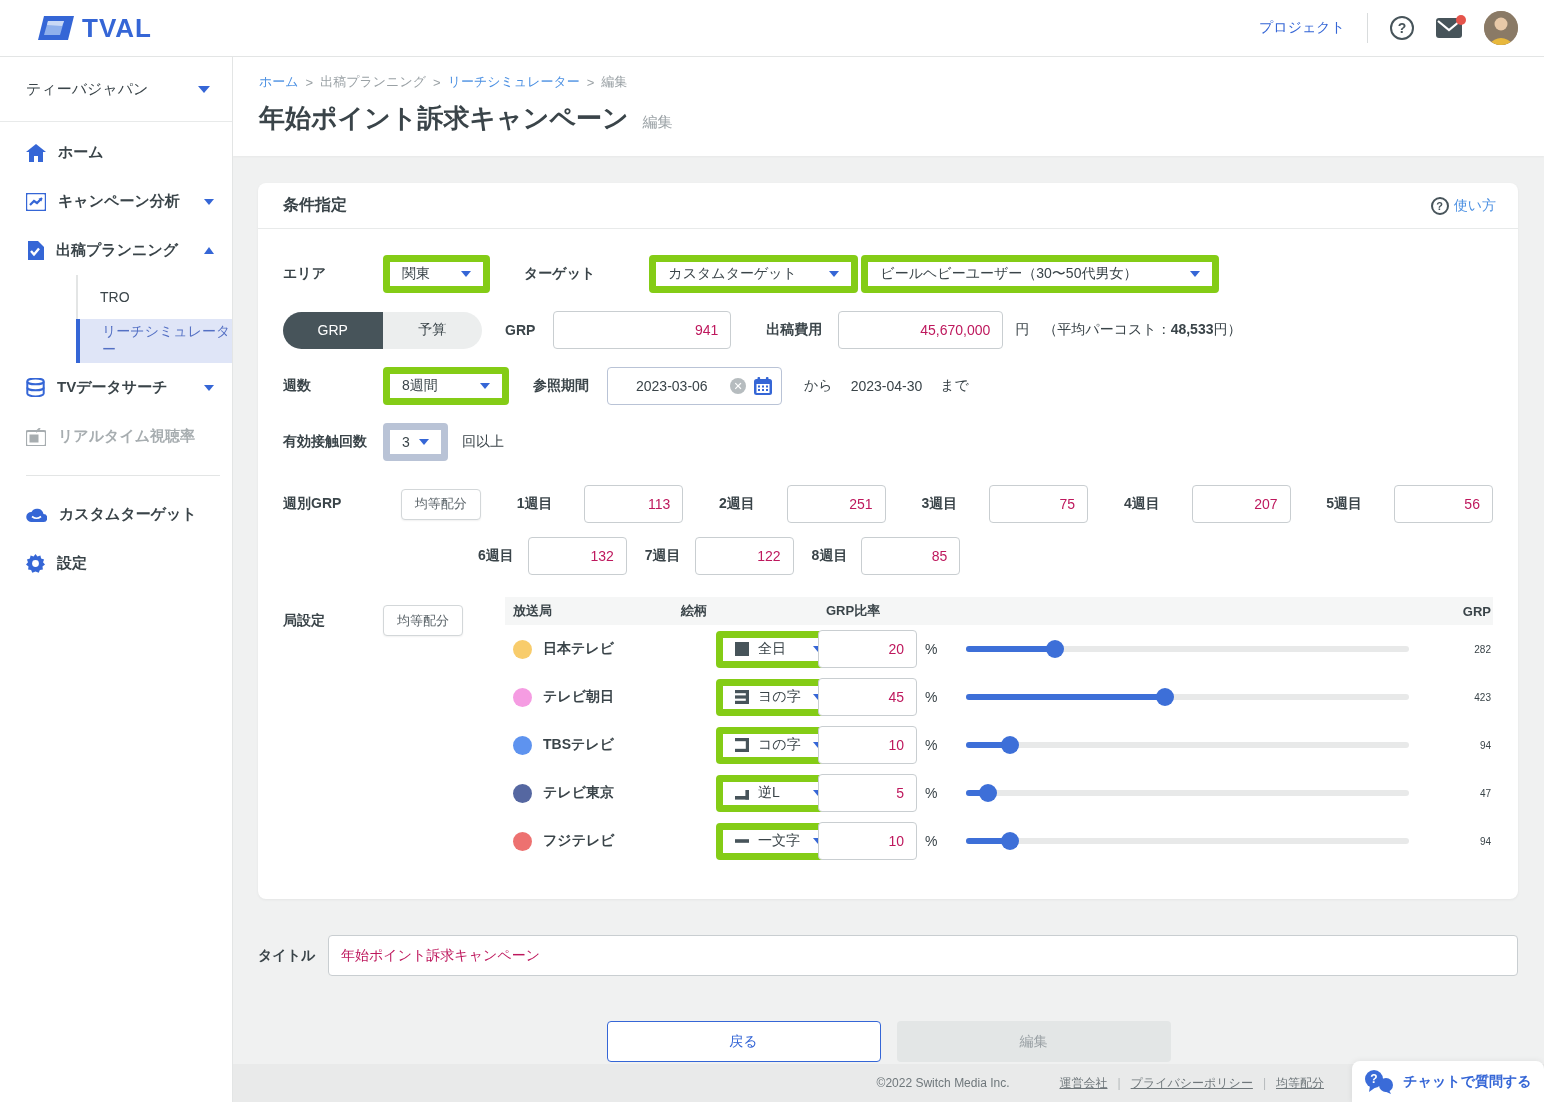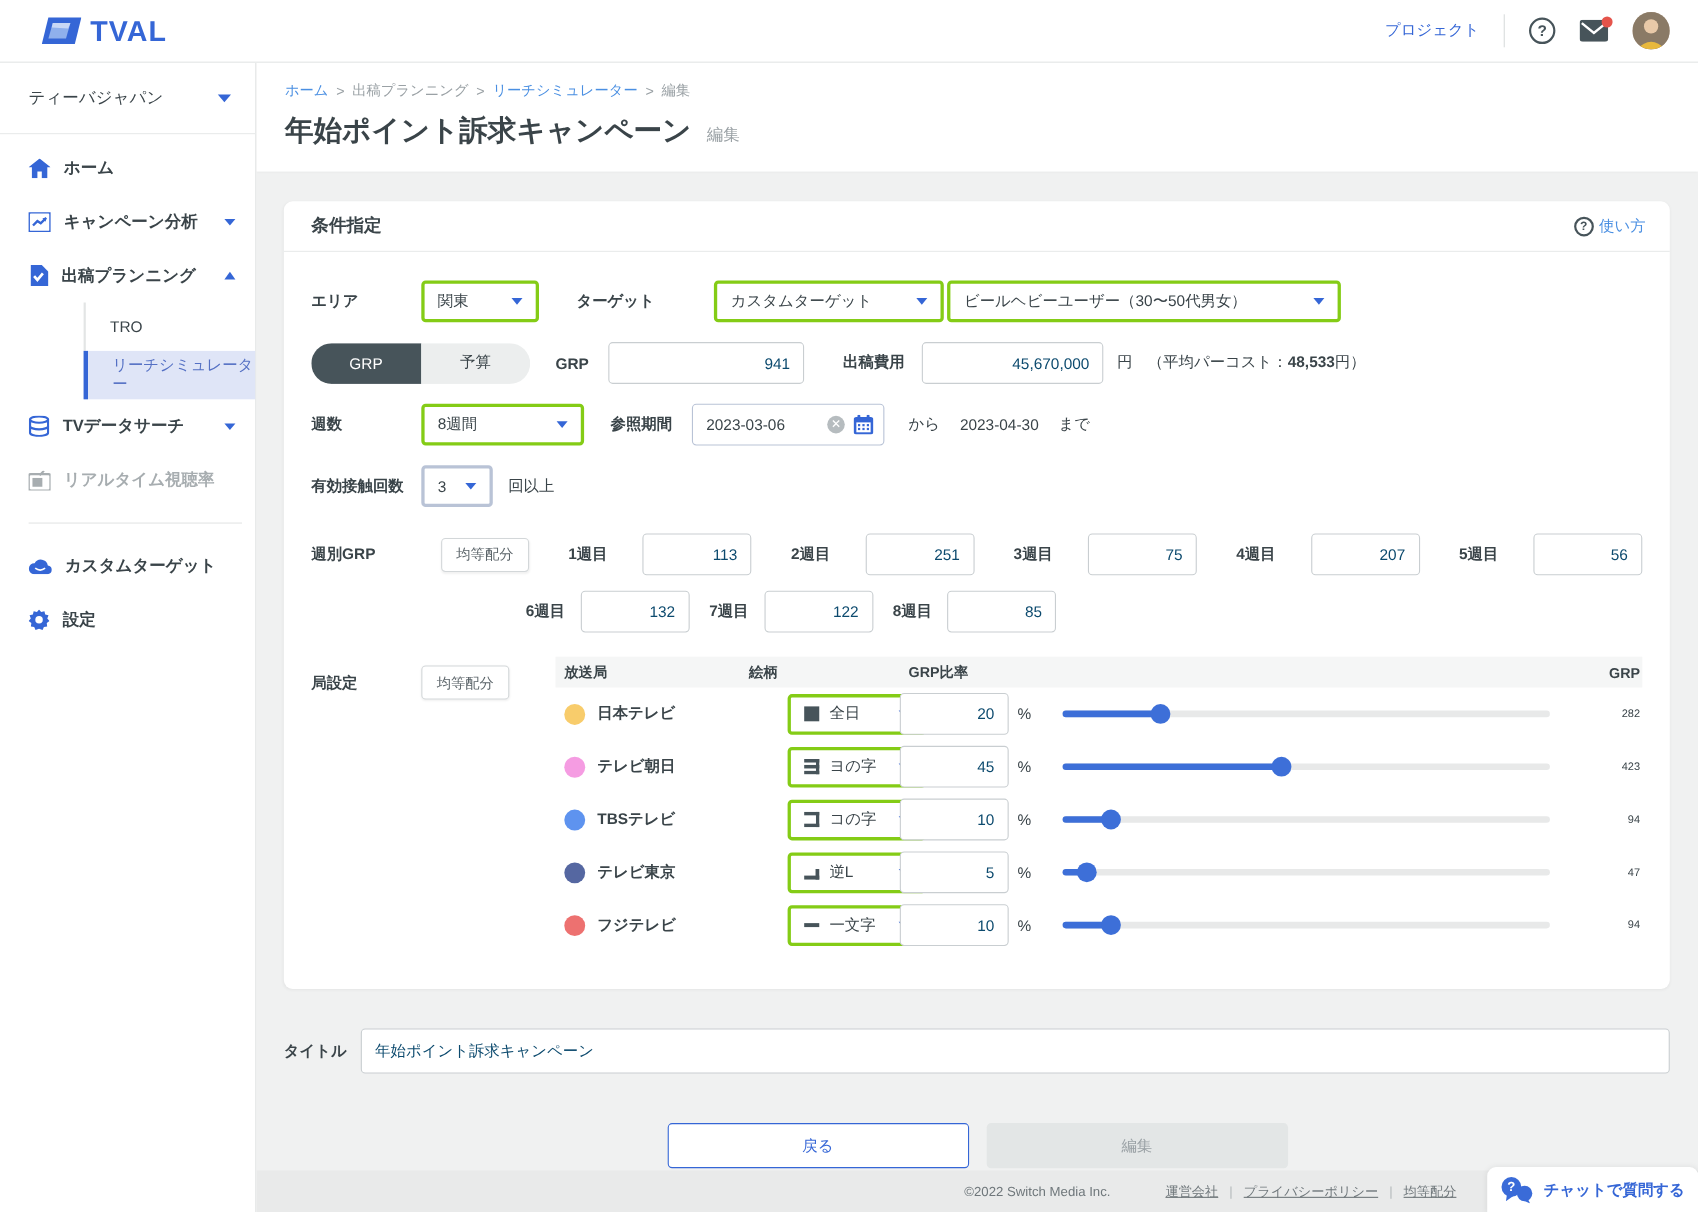--- a/index.html
+++ b/index.html
@@ -55,38 +55,38 @@
   .card-header { height:46px; display:flex; align-items:center; justify-content:space-between;
                  padding:0 22px 0 25px; border-bottom:1px solid #e8eaea; }
   .card-title { font-size:16px; font-weight:bold; }
   .howto { display:flex; align-items:center; gap:5px; color:#4a8fe2; font-size:14px; cursor:pointer; }
   .howto-q { width:18px; height:18px; border:2px solid #47545a; border-radius:50%; font-size:11px; font-weight:bold;
              color:#47545a; display:flex; align-items:center; justify-content:center; }
   .card-body { padding:26px 25px 34px 25px; }
 
   .form-row { display:flex; align-items:center; margin-bottom:18px; }
   .f-label { width:100px; font-size:14px; font-weight:bold; color:#3a4449; flex-shrink:0; }
-  .selectbox { height:38px; border:3px solid #84cc16; border-radius:4px; background:#fff;
+  .selectbox { height:38px; border:7px solid #84cc16; border-radius:4px; background:#fff;
                display:flex; align-items:center; justify-content:space-between; padding:0 12px; font-size:14px; cursor:pointer; }
   .textinput { height:38px; border:1px solid #c9ced1; border-radius:4px; background:#fff;
-               font-size:14px; padding:0 12px; color:#0c4a6e; font-family:"Liberation Sans","DejaVu Sans",sans-serif; }
+               font-size:14px; padding:0 12px; color:#be185d; font-family:"Liberation Sans","DejaVu Sans",sans-serif; }
   .num { text-align:right; }
 
   .inline-label { font-size:14px; font-weight:bold; }
   .plain { font-size:14px; }
 
   
   .toggle { display:flex; border-radius:19px; overflow:hidden; width:199px; height:37px; }
   .toggle-seg { flex:1; display:flex; align-items:center; justify-content:center; font-size:14px; cursor:pointer; }
   .toggle-on { background:#47545a; color:#fff; }
   .toggle-off { background:#eceeee; color:#3a4449; }
 
   
   .datebox { width:175px; height:38px; border:1px solid #b9c3d6; border-radius:4px; display:flex; align-items:center;
-             padding:0 9px 0 12px; gap:8px; font-size:14px; background:#fff; cursor:pointer; }
+             padding:0 9px 0 28px; gap:8px; font-size:14px; background:#fff; cursor:pointer; }
   .datebox .dtext { flex:1; }
   .clear-ic { width:16px; height:16px; border-radius:50%; background:#b6bcbf; color:#fff; font-size:11px;
               display:flex; align-items:center; justify-content:center; line-height:1; }
 
   .mini-btn { height:31px; padding:0 13px; border:1px solid #d3d7d9; border-radius:4px; background:#fff;
               font-size:13px; color:#5a6368; cursor:pointer; box-shadow:0 1px 2px rgba(0,0,0,0.06); }
 
   .week-label { font-size:14px; font-weight:bold; margin:0 14px 0 18px; white-space:nowrap; }
   .week-input { width:99px; }
 
@@ -291,21 +291,21 @@
         <span class="inline-label" style="margin:0 18px 0 23px;">GRP</span>
         <input class="textinput num" style="width: 178px;" value="941">
         <span class="inline-label" style="margin:0 16px 0 35px;">出稿費用</span>
         <input class="textinput num" style="width: 165px;" value="45,670,000">
         <span class="plain" style="margin-left:12px;">円</span>
         <span class="plain" style="margin-left:14px;"><span>（平均パーコスト：</span><b>48,533</b><span>円）</span></span>
       </div>
 
       <div class="form-row">
         <span class="f-label">週数</span>
-        <div class="selectbox" style="width:148px;">
+        <div class="selectbox" style="width:126px;">
           <span>8週間</span>
           <div class="caret-down caret-sm"></div>
         </div>
         <span class="inline-label" style="margin:0 18px 0 24px;">参照期間</span>
         <div class="datebox">
           <span class="dtext">2023-03-06</span>
           <div class="clear-ic">✕</div>
           <svg width="18" height="18" viewBox="0 0 18 18">
             <rect x="0" y="2" width="18" height="16" rx="2.5" fill="#3566d6"></rect>
             <rect x="2.5" y="7" width="13" height="9" fill="#fff"></rect>

